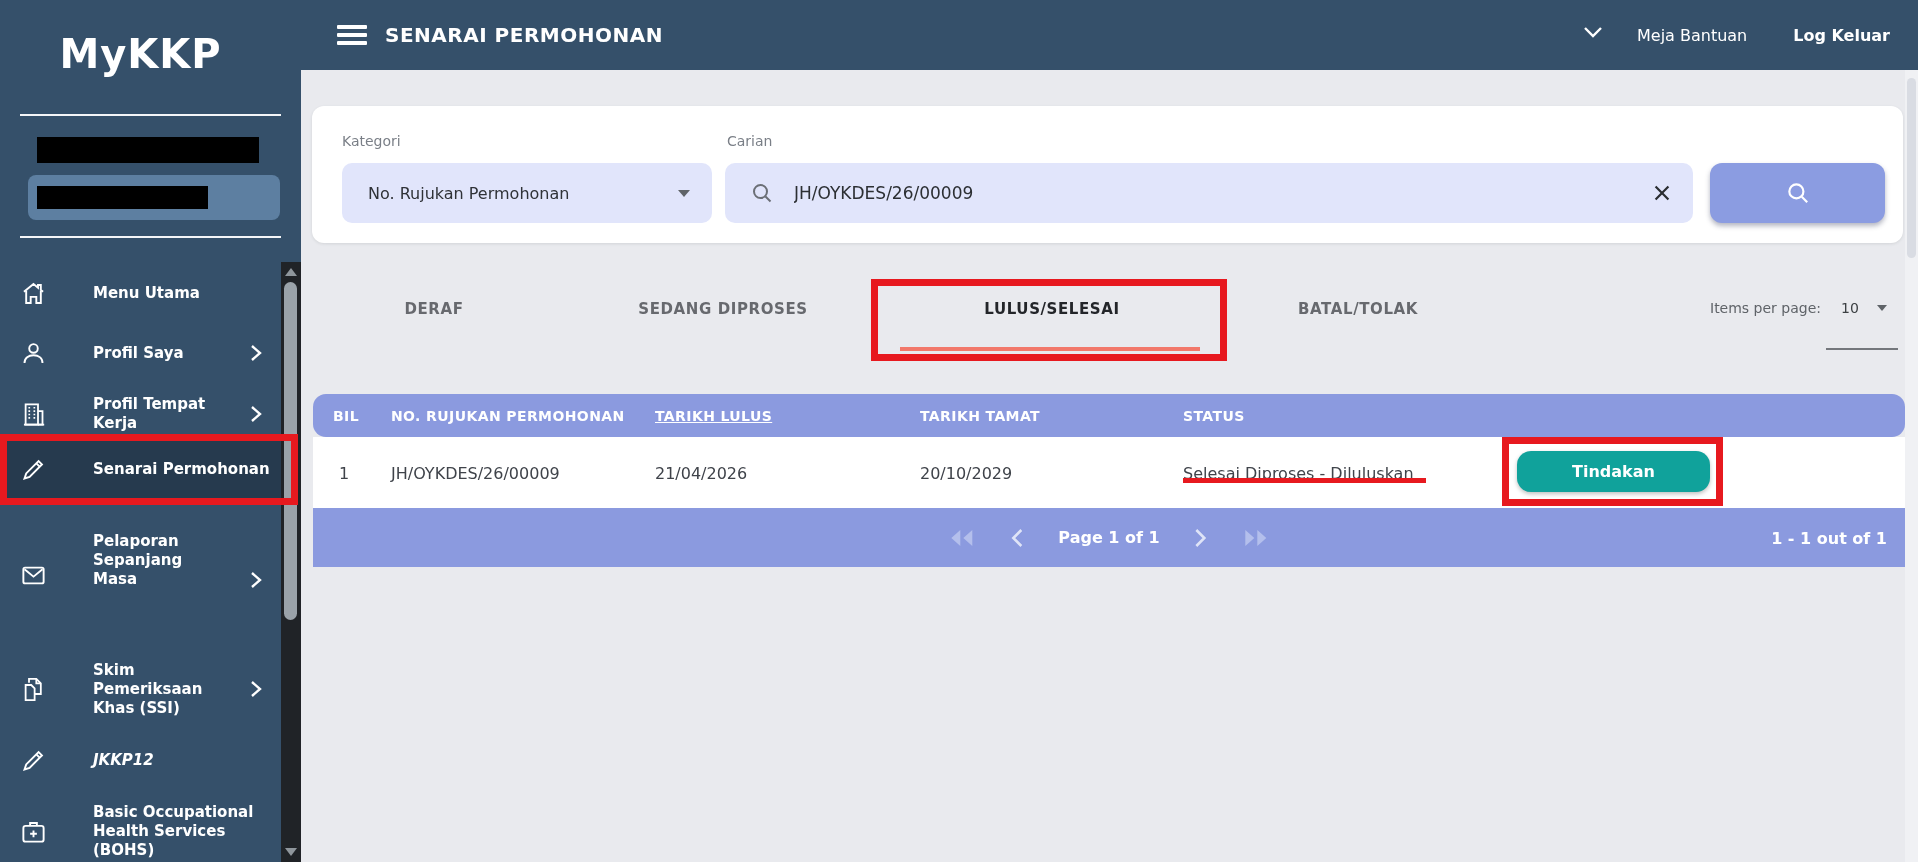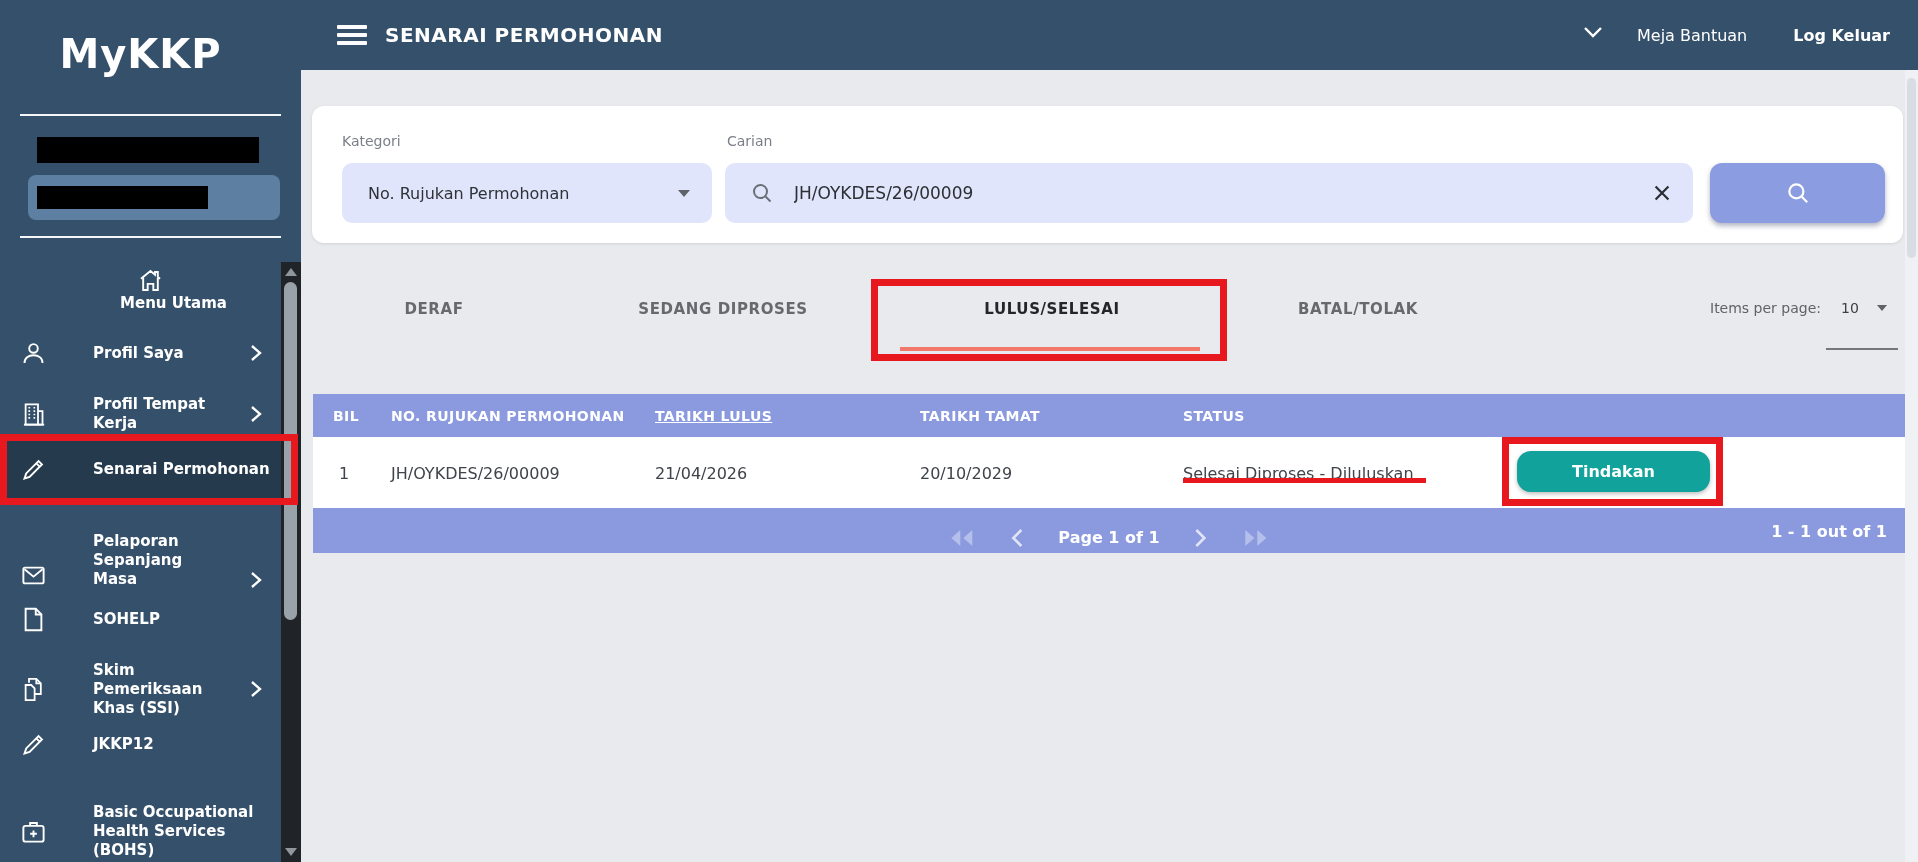--- a/index.html
+++ b/index.html
@@ -71,32 +71,32 @@
   .tab-t4{left:1358px;}
   .ink-bar{position:absolute;left:900px;top:347px;width:300px;height:4px;background:#f2786a;}
 
   .ipp{position:absolute;left:1710px;top:300px;display:flex;align-items:center;cursor:pointer;}
   .ipp-label{font-size:14px;color:#5f6368;}
   .ipp-value{font-size:14px;color:#3c4043;margin-left:20px;}
   .ipp-caret{margin-left:18px;width:0;height:0;border-left:5px solid transparent;border-right:5px solid transparent;border-top:6px solid #5f6368;}
   .ipp-underline{position:absolute;left:1826px;top:348px;width:72px;height:2px;background:#74777c;}
 
   
-  .thead{position:absolute;left:313px;top:394px;width:1592px;height:43px;background:#8b9adf;}
+  .thead{position:absolute;left:313px;top:394px;width:1592px;height:43px;background:#8b9adf;border-radius:13px;}
   .thead span{position:absolute;top:50%;transform:translateY(-50%);color:#fff;font-size:14px;font-weight:bold;letter-spacing:0.4px;white-space:nowrap;}
   .th-bil{left:20px;}  .th-ruj{left:78px;}  .th-lulus{left:342px;text-decoration:underline;}  .th-tamat{left:607px;}  .th-status{left:870px;}
   .trow{position:absolute;left:313px;top:437px;width:1592px;height:71px;background:#fff;}
   .trow span{position:absolute;top:27px;font-size:16px;color:#3f434a;white-space:nowrap;}
   .td-bil{left:26px;}  .td-ruj{left:78px;}  .td-lulus{left:342px;}  .td-tamat{left:607px;}  .td-status{left:870px;}
   .action-btn{position:absolute;left:1204px;top:14px;width:193px;height:41px;background:#10a29b;border:none;border-radius:14px;
               color:#fff;font-family:"DejaVu Sans","Liberation Sans",sans-serif;font-size:16px;font-weight:bold;cursor:pointer;
               box-shadow:0 2px 4px rgba(0,0,0,0.25);}
 
   
-  .pagebar{position:absolute;left:313px;top:508px;width:1592px;height:45px;background:#8b9adf;}
+  .pagebar{position:absolute;left:313px;top:508px;width:1592px;height:59px;background:#8b9adf;}
   .pg-center{position:absolute;left:796px;top:0;height:59px;transform:translateX(-50%);display:flex;align-items:center;gap:34px;}
   .pg-btn{background:transparent;border:none;padding:0;cursor:pointer;display:flex;align-items:center;}
   .pg-text{color:#fff;font-size:16px;font-weight:bold;white-space:nowrap;}
   .pg-range{position:absolute;right:18px;top:50%;transform:translateY(-50%);color:#fff;font-size:16px;font-weight:bold;white-space:nowrap;}
 
   
   .page-scroll{position:absolute;left:1905px;top:70px;width:13px;height:792px;background:#f0f1f4;}
   .page-scroll .thumb{position:absolute;left:2px;top:8px;width:9px;height:180px;background:#d9dce3;border-radius:5px;}
 
   
@@ -113,21 +113,21 @@
 
   <nav class="sidebar">
     <div class="logo">MyKKP</div>
     <div class="divider d1"></div>
     <div class="redact1"></div>
     <div class="userpill">
       <div class="redact2"></div>
     </div>
     <div class="divider d2"></div>
 
-    <div class="nav-item" style="top:267px;height:52px;flex-direction:column;">
+    <div class="nav-item" style="top:267px;height:52px;">
       <svg class="mi" viewBox="0 0 24 24" fill="none" stroke="#fff" stroke-width="1.7">
         <path d="M3.5 10.5 L12 3.5 L16 6.8 V4.5 H18.5 V8.8 L20.5 10.5"></path>
         <path d="M5.5 9.5 V20.5 H9.5 V15 H14.5 V20.5 H18.5 V9.5"></path>
       </svg>
       <span class="nav-label nowrap">Menu Utama</span>
     </div>
 
     <div class="nav-item" style="top:327px;height:52px;">
       <svg class="mi" viewBox="0 0 24 24" fill="none" stroke="#fff" stroke-width="1.7">
         <circle cx="12" cy="7.5" r="3.8"></circle>
@@ -164,41 +164,34 @@
       <svg class="mi" viewBox="0 0 24 24" fill="none" stroke="#fff" stroke-width="1.7">
         <rect x="3" y="5" width="18" height="14" rx="1.5"></rect>
         <path d="M4 6.5 L12 13 L20 6.5"></path>
       </svg>
       <span class="nav-label narrow">Pelaporan Sepanjang Masa</span>
       <svg class="nav-chevron" width="14" height="18" viewBox="0 0 14 18" fill="none" stroke="#fff" stroke-width="2.4">
           <path d="M3 2 L11 9 L3 16"></path>
         </svg>
     </div>
 
-    <div class="nav-item" style="top:593px;height:52px;">
-      <svg class="mi" viewBox="0 0 24 24" fill="none" stroke="#fff" stroke-width="1.7">
-        <path d="M5 2.5 H14 L19 7.5 V21.5 H5 Z"></path>
-        <path d="M14 2.5 V7.5 H19"></path>
-      </svg>
-      <span class="nav-label nowrap">SOHELP</span>
-    </div>
 
     <div class="nav-item" style="top:648px;height:82px;">
       <svg class="mi" viewBox="0 0 24 24" fill="none" stroke="#fff" stroke-width="1.6">
         <path d="M8 6 V2.5 H14.5 L18.5 6.5 V16 H13"></path>
         <path d="M14.5 2.5 V6.5 H18.5"></path>
         <path d="M5 8 H10 L13 11 V21.5 H5 Z"></path>
       </svg>
       <span class="nav-label narrow">Skim Pemeriksaan Khas (SSI)</span>
       <svg class="nav-chevron" width="14" height="18" viewBox="0 0 14 18" fill="none" stroke="#fff" stroke-width="2.4">
           <path d="M3 2 L11 9 L3 16"></path>
         </svg>
     </div>
 
-    <div class="nav-item" style="top:718px;height:52px;">
+    <div class="nav-item" style="top:734px;height:52px;font-style:italic;">
       <svg class="mi" viewBox="0 0 24 24" fill="none" stroke="#fff" stroke-width="1.7">
         <path d="M4 20 L5.5 15.5 L16.5 4.5 L19.5 7.5 L8.5 18.5 Z"></path>
         <path d="M14.5 6.5 L17.5 9.5"></path>
       </svg>
       <span class="nav-label nowrap">JKKP12</span>
     </div>
 
     <div class="nav-item" style="top:790px;height:82px;">
       <svg class="mi" viewBox="0 0 24 24" fill="none" stroke="#fff" stroke-width="1.7">
         <rect x="3" y="7" width="18" height="14" rx="2"></rect>

